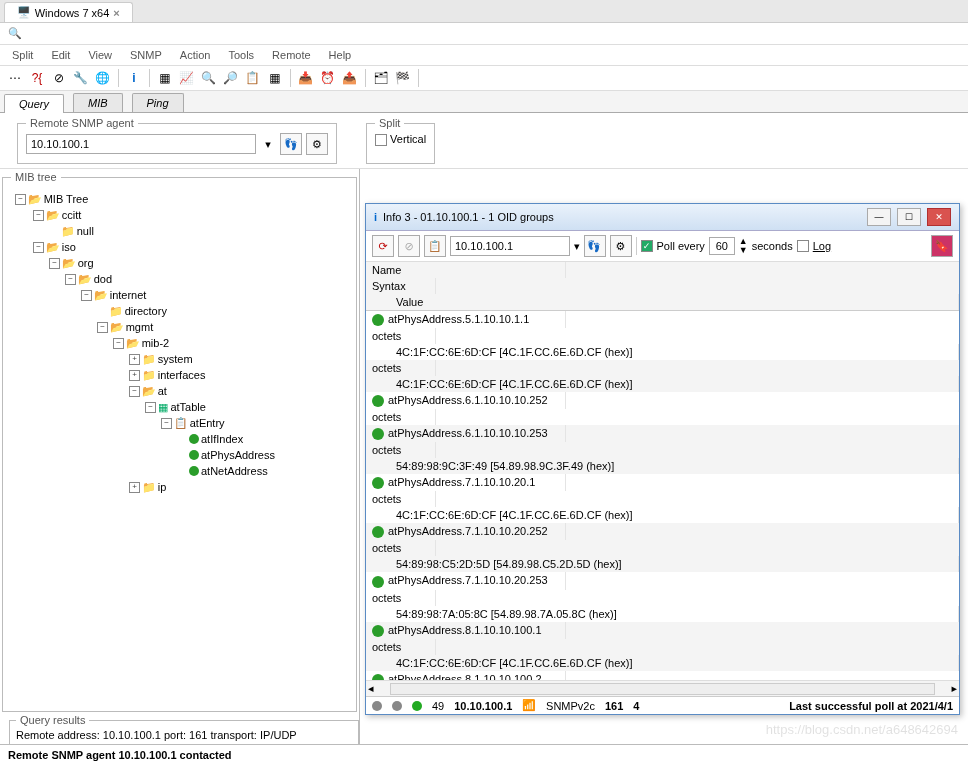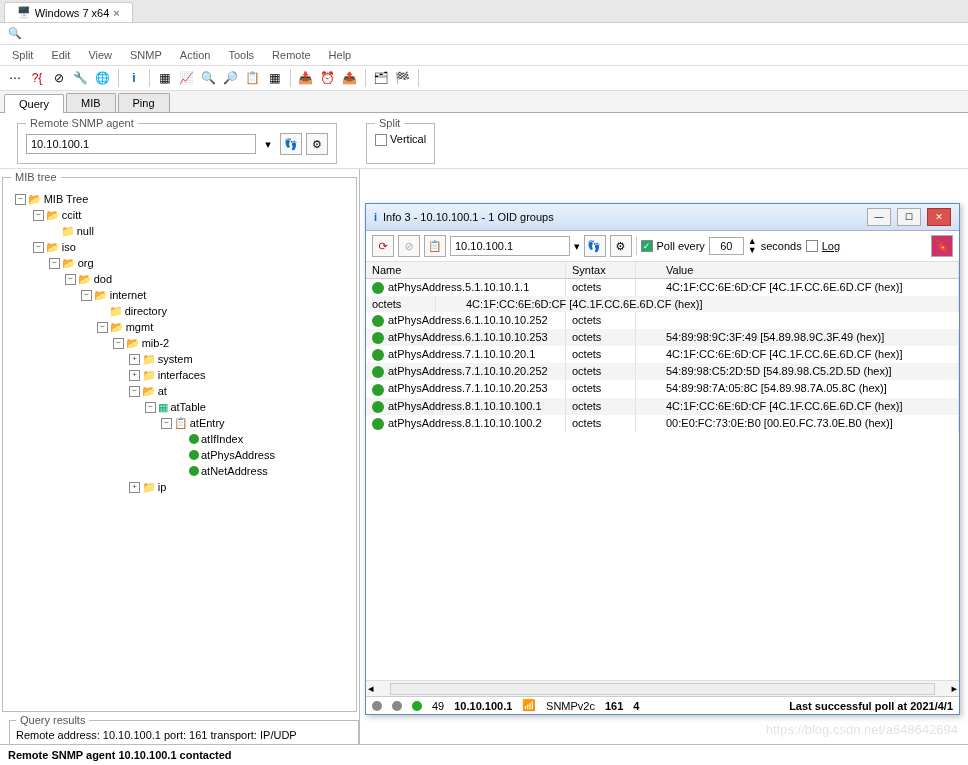--- a/index.html
+++ b/index.html
@@ -7,21 +7,21 @@
 .outer-tab-bar { background: #e8e8e8; border-bottom: 1px solid #ccc; padding: 2px 4px 0; display: flex; }
 .outer-tab { background: #fff; border: 1px solid #ccc; border-bottom: none; padding: 3px 12px; border-radius: 3px 3px 0 0; display: flex; align-items: center; gap: 4px; }
 .outer-tab .close { color: #888; font-weight: bold; }
 .titlebar { display: flex; align-items: center; gap: 6px; padding: 4px 8px; border-bottom: 1px solid #ddd; color: #555; }
 .menubar { display: flex; gap: 2px; padding: 2px 4px; border-bottom: 1px solid #ddd; color: #555; }
 .menubar span { padding: 2px 8px; cursor: default; }
 .toolbar { display: flex; gap: 4px; padding: 3px 6px; border-bottom: 1px solid #ddd; align-items: center; }
 .toolbar .tb { width: 18px; height: 18px; display: flex; align-items: center; justify-content: center; font-size: 12px; cursor: pointer; }
 .toolbar .sep { width: 1px; height: 18px; background: #ccc; margin: 0 2px; }
 .tabrow { display: flex; border-bottom: 1px solid #aaa; background: #f4f4f4; padding-top: 2px; padding-left: 4px; }
-.tabrow .tab { padding: 3px 14px; border: 1px solid #aaa; border-bottom: none; background: #e8e8e8; margin-right: 2px; border-radius: 2px 2px 0 0; cursor: pointer; }
+.tabrow .tab { padding: 3px 14px; border: 1px solid #aaa; border-bottom: none; background: #e8e8e8; margin-right: 9px; border-radius: 2px 2px 0 0; cursor: pointer; font-style: italic; }
 .tabrow .tab.active { background: #fff; position: relative; top: 1px; }
 .panel-top { display: flex; gap: 20px; padding: 4px 8px; border-bottom: 1px solid #ddd; }
 fieldset { border: 1px solid #bbb; padding: 4px 8px 8px; margin-left: 9px; }
 legend { padding: 0 4px; color: #555; }
 .agent-row { display: flex; gap: 4px; align-items: center; }
 .agent-row input { width: 230px; height: 20px; border: 1px solid #aaa; padding: 0 4px; }
 .agent-row .dd { width: 16px; text-align: center; }
 .iconbtn { width: 22px; height: 22px; border: 1px solid #aaa; background: #f8f8f8; display: flex; align-items: center; justify-content: center; cursor: pointer; font-size: 11px; }
 .main-split { display: flex; height: 100%; }
 .left-pane { width: 360px; border-right: 1px solid #bbb; display: flex; flex-direction: column; }
@@ -35,22 +35,22 @@
 .query-results { border-top: 1px solid #bbb; height: 220px; overflow: auto; padding: 2px 6px; }
 .qr-line { white-space: nowrap; line-height: 14px; }
 .link { color: #2a5db0; }
 .info-window { position: absolute; left: 365px; top: 203px; width: 595px; height: 512px; border: 1px solid #5a8bc4; background: #fff; box-shadow: 2px 2px 6px rgba(0,0,0,0.25); display: flex; flex-direction: column; }
 .info-title { background: linear-gradient(#eaf2fb,#cfe0f3); padding: 4px 8px; display: flex; align-items: center; gap: 6px; border-bottom: 1px solid #aac; }
 .info-title .spacer { flex: 1; }
 .winbtn { width: 24px; height: 18px; border: 1px solid #aaa; background: #f4f4f4; display: flex; align-items: center; justify-content: center; font-size: 9px; cursor: pointer; }
 .winbtn.close { background: #d9534f; color: #fff; border-color: #b03030; }
 .info-toolbar { display: flex; gap: 4px; align-items: center; padding: 4px 6px; border-bottom: 1px solid #ddd; }
 .info-toolbar input.addr { width: 120px; height: 20px; border: 1px solid #aaa; padding: 0 4px; }
-.info-toolbar input.num { width: 35px; height: 18px; border: 1px solid #aaa; text-align: center; }
-.table-head, .table-row { display: flex; }
+.info-toolbar input.num { width: 26px; height: 18px; border: 1px solid #aaa; text-align: center; }
+.table-head, .table-row { display: flex; flex-direction: column; }
 .table-head { background: #f4f4f4; border-bottom: 1px solid #ccc; }
 .th, .td { padding: 2px 6px; border-right: 1px solid #e4e4e4; overflow: hidden; white-space: nowrap; text-overflow: ellipsis; }
 .col-name { width: 200px; }
 .col-syn { width: 70px; }
 .col-val { flex: 1; margin-left: 24px; }
 .table-row:nth-child(even) { background: #f4f4f4; }
 .table-body { flex: 1; overflow: auto; }
 .row-icon { width: 12px; height: 12px; background: #2a9d2a; border-radius: 50%; display: inline-block; margin-right: 4px; vertical-align: middle; }
 .info-status { border-top: 1px solid #ccc; display: flex; align-items: center; gap: 10px; padding: 2px 6px; font-size: 11px; }
 .info-scroll { height: 16px; border-top: 1px solid #ddd; background: #f4f4f4; display:flex; align-items:center;}
@@ -256,21 +256,21 @@
      <div class="qr-line">Protocol version: <span class="link">SNMPv2c</span></div>
 
      </div>
     </fieldset>
   </div>
 </div>
 
 <div class="info-window">
   <div class="info-title">
     <span style="color:#06c;font-weight:bold">i</span>
-    <span>Info 3  -  10.10.100.1  -  1 OID groups</span>
+    <span>Info 3  -  01.10.100.1  -  1 OID groups</span>
     <span class="spacer"></span>
     <div class="winbtn">—</div>
     <div class="winbtn">☐</div>
     <div class="winbtn close">✕</div>
   </div>
   <div class="info-toolbar">
     <div class="iconbtn" style="color:#b00">⟳</div>
     <div class="iconbtn" style="color:#aaa">⊘</div>
     <div class="iconbtn">📋</div>
     <input class="addr" value="10.10.100.1" style="">

